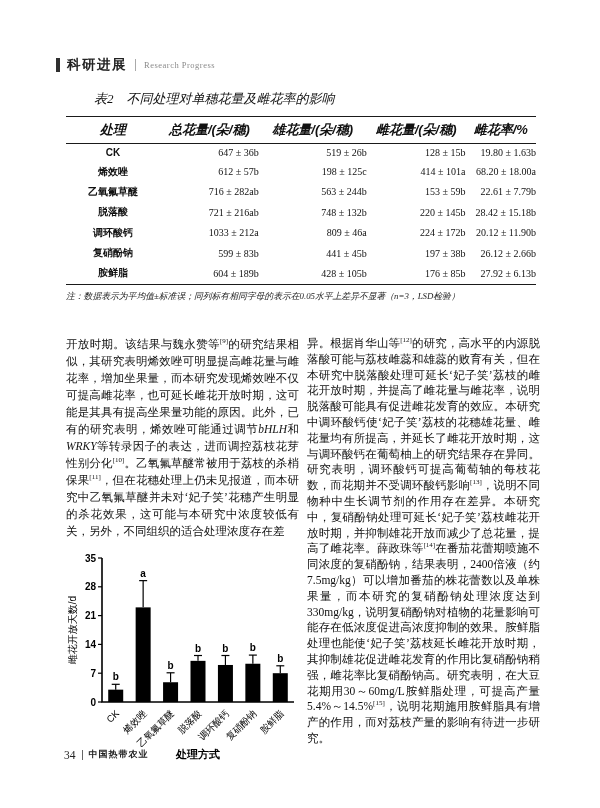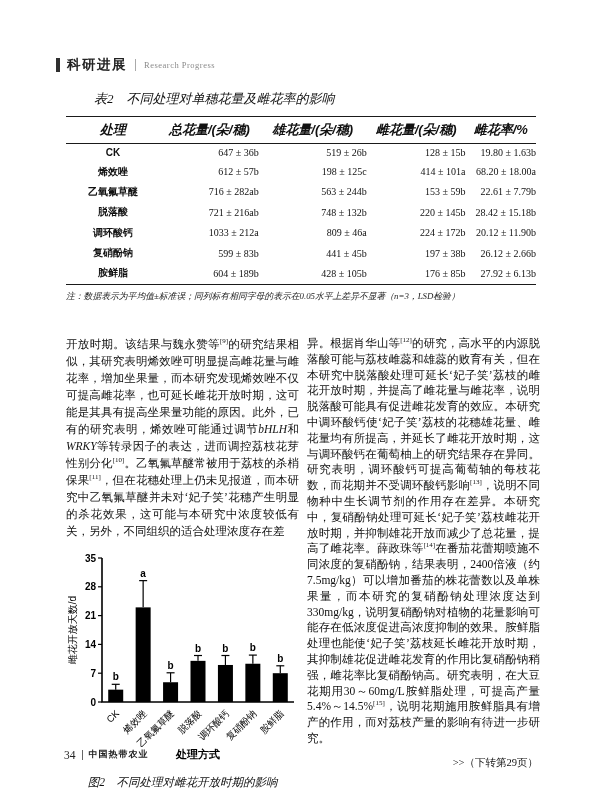--- a/index.html
+++ b/index.html
@@ -172,29 +172,27 @@
           <line x1="182.85714285714286" x2="190.85714285714286" y1="105.09714285714286" y2="105.09714285714286" stroke="#000" stroke-width="1.2"></line>
           <text x="186.85714285714286" y="101.09714285714286" text-anchor="middle" font-size="10" font-weight="bold" fill="#000" font-family="&quot;Liberation Sans&quot;,&quot;DejaVu Sans&quot;,sans-serif">b</text>
           <text transform="translate(190.85714285714286 164) rotate(-45)" text-anchor="end" font-size="9.5" fill="#000" font-family="&quot;Liberation Sans&quot;,&quot;DejaVu Sans&quot;,sans-serif">复硝酚钠</text>
           <rect x="206.78571428571428" y="123.2" width="15" height="28.799999999999997" fill="#000000"></rect>
           <line x1="214.28571428571428" x2="214.28571428571428" y1="123.2" y2="115.7942857142857" stroke="#000" stroke-width="1.2"></line>
           <line x1="210.28571428571428" x2="218.28571428571428" y1="115.7942857142857" y2="115.7942857142857" stroke="#000" stroke-width="1.2"></line>
           <text x="214.28571428571428" y="111.7942857142857" text-anchor="middle" font-size="10" font-weight="bold" fill="#000" font-family="&quot;Liberation Sans&quot;,&quot;DejaVu Sans&quot;,sans-serif">b</text>
           <text transform="translate(218.28571428571428 164) rotate(-45)" text-anchor="end" font-size="9.5" fill="#000" font-family="&quot;Liberation Sans&quot;,&quot;DejaVu Sans&quot;,sans-serif">胺鲜脂</text>
           <text x="132" y="208" text-anchor="middle" font-size="11" font-weight="bold" fill="#000" font-family="&quot;Liberation Sans&quot;,&quot;DejaVu Sans&quot;,sans-serif">处理方式</text>
         </svg>
-      <div class="fig-caption">图2　不同处理对雌花开放时期的影响</div>
     </div>
   </div>
 
   <div class="col col-right">
     <div id="right-paragraphs">
         <p class="para"><span>异。根据肖华山等</span><sup class="seg-sup">[12]</sup><span>的研究，高水平的内源脱落酸可能与荔枝雌蕊和雄蕊的败育有关，但在本研究中脱落酸处理可延长‘妃子笑’荔枝的雌花开放时期，并提高了雌花量与雌花率，说明脱落酸可能具有促进雌花发育的效应。本研究中调环酸钙使‘妃子笑’荔枝的花穗雄花量、雌花量均有所提高，并延长了雌花开放时期，这与调环酸钙在葡萄柚上的研究结果存在异同。研究表明，调环酸钙可提高葡萄轴的每枝花数，而花期并不受调环酸钙影响</span><sup class="seg-sup">[13]</sup><span>，说明不同物种中生长调节剂的作用存在差异。本研究中，复硝酚钠处理可延长‘妃子笑’荔枝雌花开放时期，并抑制雄花开放而减少了总花量，提高了雌花率。薛政珠等</span><sup class="seg-sup">[14]</sup><span>在番茄花蕾期喷施不同浓度的复硝酚钠，结果表明，2400倍液（约7.5mg/kg）可以增加番茄的株花蕾数以及单株果量，而本研究的复硝酚钠处理浓度达到330mg/kg，说明复硝酚钠对植物的花量影响可能存在低浓度促进高浓度抑制的效果。胺鲜脂处理也能使‘妃子笑’荔枝延长雌花开放时期，其抑制雄花促进雌花发育的作用比复硝酚钠稍强，雌花率比复硝酚钠高。研究表明，在大豆花期用30～60mg/L胺鲜脂处理，可提高产量5.4%～14.5%</span><sup class="seg-sup">[15]</sup><span>，说明花期施用胺鲜脂具有增产的作用，而对荔枝产量的影响有待进一步研究。</span></p>
       </div>
-    <div class="continuation">&gt;&gt;（下转第29页）</div>
   </div>
 
   <div class="footer">
     <span class="footer-page">34</span>
     <span class="footer-divider"></span>
     <span class="footer-journal">中国热带农业</span>
   </div>
 
 </div>
 

